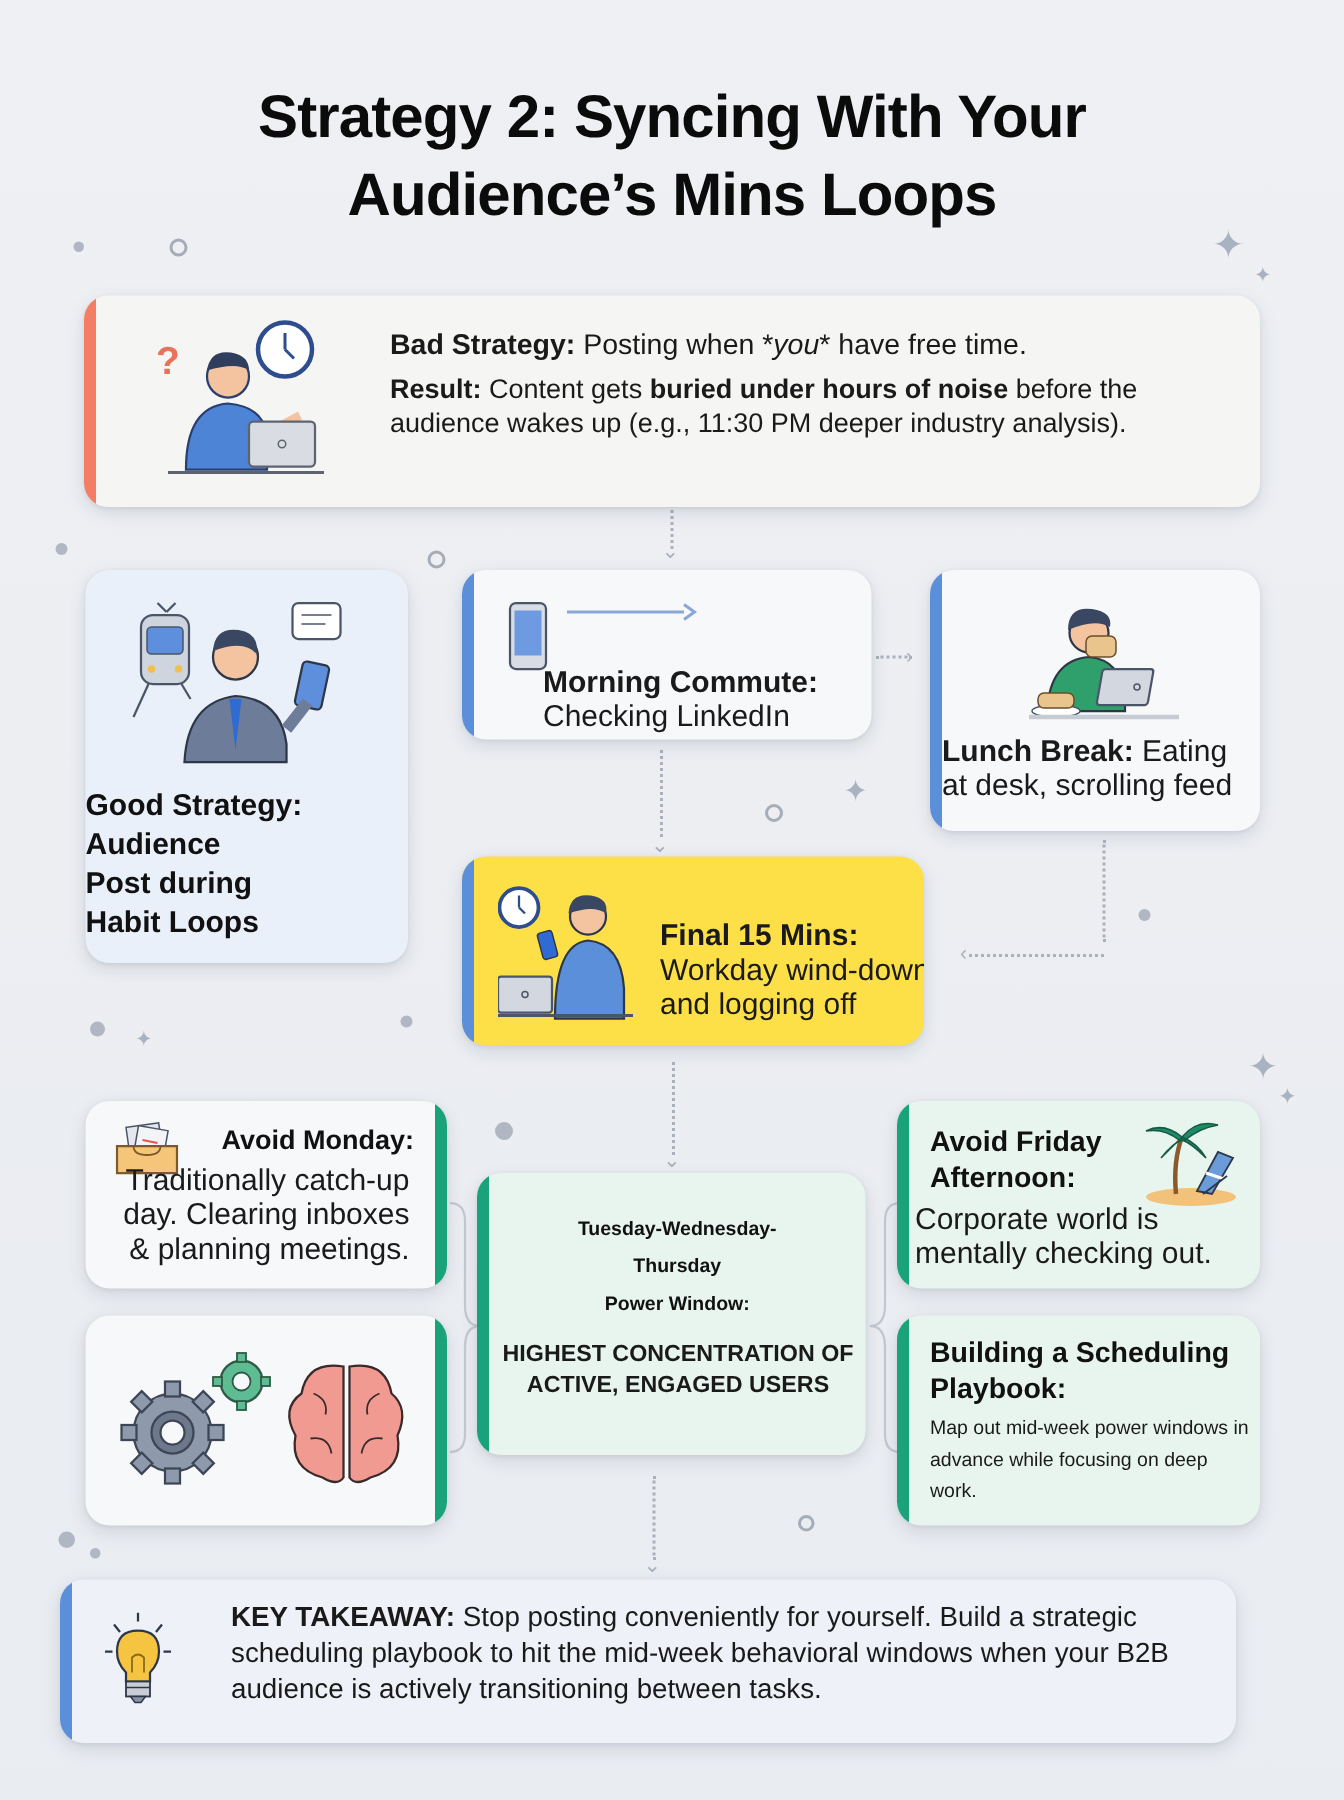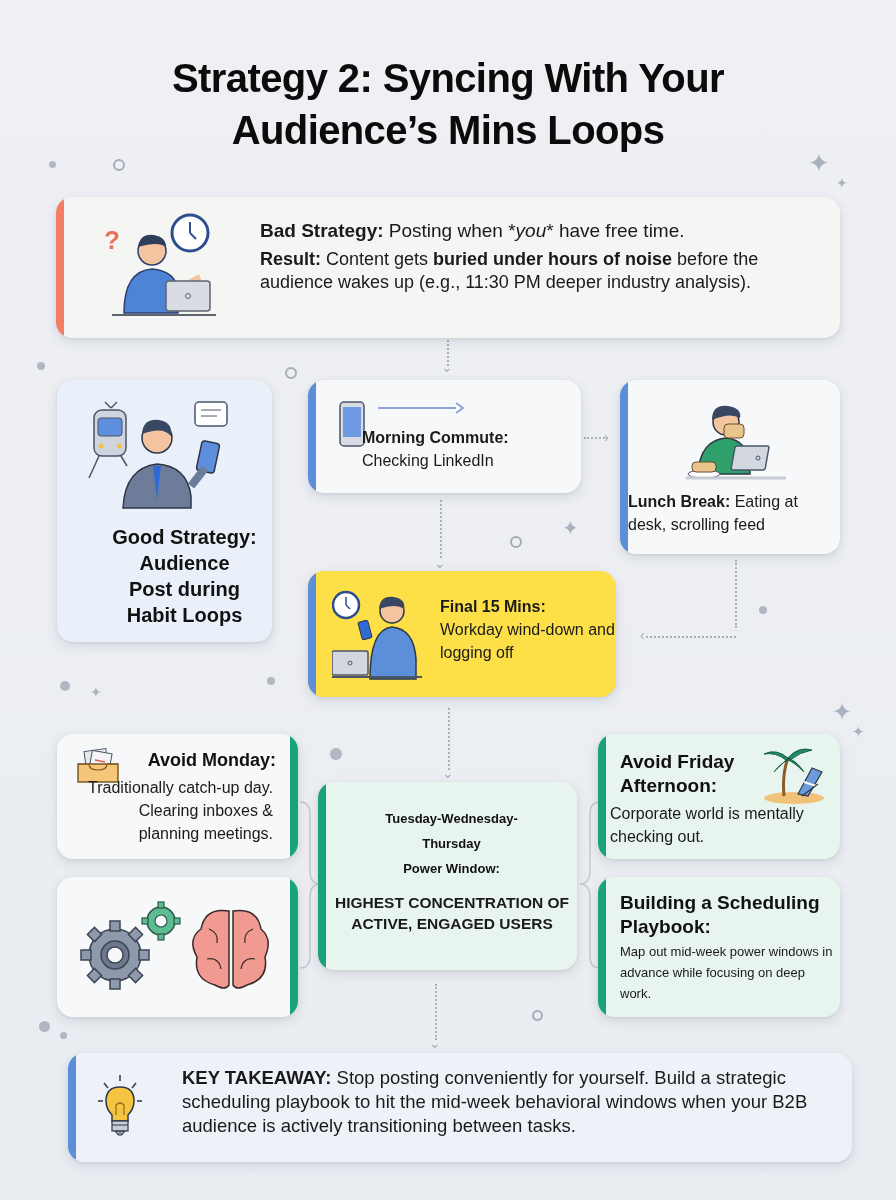--- a/index.html
+++ b/index.html
@@ -22,22 +22,22 @@
   }
   .card::before {
     content: ""; position: absolute; top: 0; bottom: 0; width: 8px;
     background: var(--accent);
   }
   .card.left-accent::before { left: 0; }
   .card.right-accent::before { right: 0; }
   .card.left-accent { padding-left: 8px; }
   .card.right-accent { padding-right: 8px; }
 
-  .txt { font-size: 16px; line-height: 23px; color: #1a1a1a; }
-  .b { font-weight: 700; }
+  .txt { font-size: 20px; line-height: 23px; color: #1a1a1a; }
+  .b { font-weight: 700; margin-top: 18px; }
 
   
   .vdots { position: absolute; width: 0; border-left: 2px dotted #aab1bc; }
   .hdots { position: absolute; height: 0; border-top: 2px dotted #aab1bc; }
   .chev { position: absolute; color: #aab1bc; font-size: 14px; line-height: 14px; }
 
   .deco { position: absolute; }
   .dot { border-radius: 50%; background: #b0b7c3; }
   .ring { border-radius: 50%; border: 2px solid #a6adb9; background: transparent; }
   .spark { color: #a9b2c0; line-height: 1; }
@@ -126,21 +126,21 @@
       <line x1="114" y1="14" x2="134" y2="14" stroke="#4a5568"></line>
       <line x1="114" y1="20" x2="130" y2="20" stroke="#4a5568"></line>
       <path d="M36 112 Q38 72 70 68 Q100 70 104 100 L104 112 Z" fill="#6d7d99" stroke="#2d3748" stroke-width="1.5"></path>
       <path d="M66 70 L70 104 L74 70 Z" fill="#2f6bd3"></path>
       <circle cx="70" cy="42" r="15" fill="#f4c4a1" stroke="#2d3748" stroke-width="1.5"></circle>
       <path d="M55 38 Q56 22 72 24 Q86 26 84 40 Q76 30 55 38 Z" fill="#3a4763"></path>
       <rect x="112" y="46" width="18" height="30" rx="3" fill="#5d8fdc" stroke="#2d3748" stroke-width="1.5" transform="rotate(12 121 61)"></rect>
       <path d="M104 90 Q112 80 118 72" stroke="#6d7d99" stroke-width="8" fill="none"></path>
     </svg>
   </div>
-  <div style="position:absolute; left:0; top:144px; width:255px; text-align:center; font-weight:700; font-size:20px; line-height:26px;">
+  <div style="position:absolute; left:0; top:144px; width:255px; font-weight:700; font-size:20px; line-height:26px;">
     <div>Good Strategy:</div>
     <div>Audience</div>
     <div>Post during</div>
     <div>Habit Loops</div>
   </div>
 </div>
 
 <div class="card left-accent" style="--accent:#5b8fd9; left:308px; top:380px; width:273px; height:113px; background:#f7f8fa;">
   <div class="ill" style="left:30px; top:20px; width:150px; height:50px;">
     <svg width="150" height="50" viewBox="0 0 150 50">
@@ -277,21 +277,21 @@
     </svg>
   </div>
   <div style="position:absolute; left:12px; top:68px; width:212px;" class="txt">Corporate world is mentally checking out.</div>
 </div>
 
 <div class="card left-accent" style="--accent:#1aa37a; left:598px; top:877px; width:242px; height:140px; background:#e8f5ef;">
   <div style="position:absolute; left:22px; top:14px; width:214px; font-weight:700; font-size:19px; line-height:24px;">Building a Scheduling Playbook:</div>
   <div style="position:absolute; left:22px; top:64px; width:216px; font-size:13px; line-height:21px; color:#1a1a1a;">Map out mid-week power windows in advance while focusing on deep work.</div>
 </div>
 
-<div class="card left-accent" style="--accent:#5b8fd9; left:68px; top:1053px; width:784px; height:109px; background:#eef2f8;">
+<div class="card left-accent" style="--accent:#5b8fd9; left:40px; top:1053px; width:784px; height:109px; background:#eef2f8;">
   <div class="ill" style="left:30px; top:22px; width:44px; height:64px;">
     <svg width="44" height="64" viewBox="0 0 44 64">
       <line x1="22" y1="0" x2="22" y2="6" stroke="#2d3748" stroke-width="1.5"></line>
       <line x1="6" y1="8" x2="10" y2="13" stroke="#2d3748" stroke-width="1.5"></line>
       <line x1="38" y1="8" x2="34" y2="13" stroke="#2d3748" stroke-width="1.5"></line>
       <line x1="0" y1="26" x2="5" y2="26" stroke="#2d3748" stroke-width="1.5"></line>
       <line x1="39" y1="26" x2="44" y2="26" stroke="#2d3748" stroke-width="1.5"></line>
       <path d="M22 12 Q36 12 36 26 Q36 34 30 40 L30 46 L14 46 L14 40 Q8 34 8 26 Q8 12 22 12 Z" fill="#f5c542" stroke="#2d3748" stroke-width="1.5"></path>
       <path d="M18 40 L18 30 Q22 26 26 30 L26 40" stroke="#8a6a1a" stroke-width="1.2" fill="none"></path>
       <rect x="14" y="46" width="16" height="10" fill="#c9ced6" stroke="#2d3748" stroke-width="1.2"></rect>

